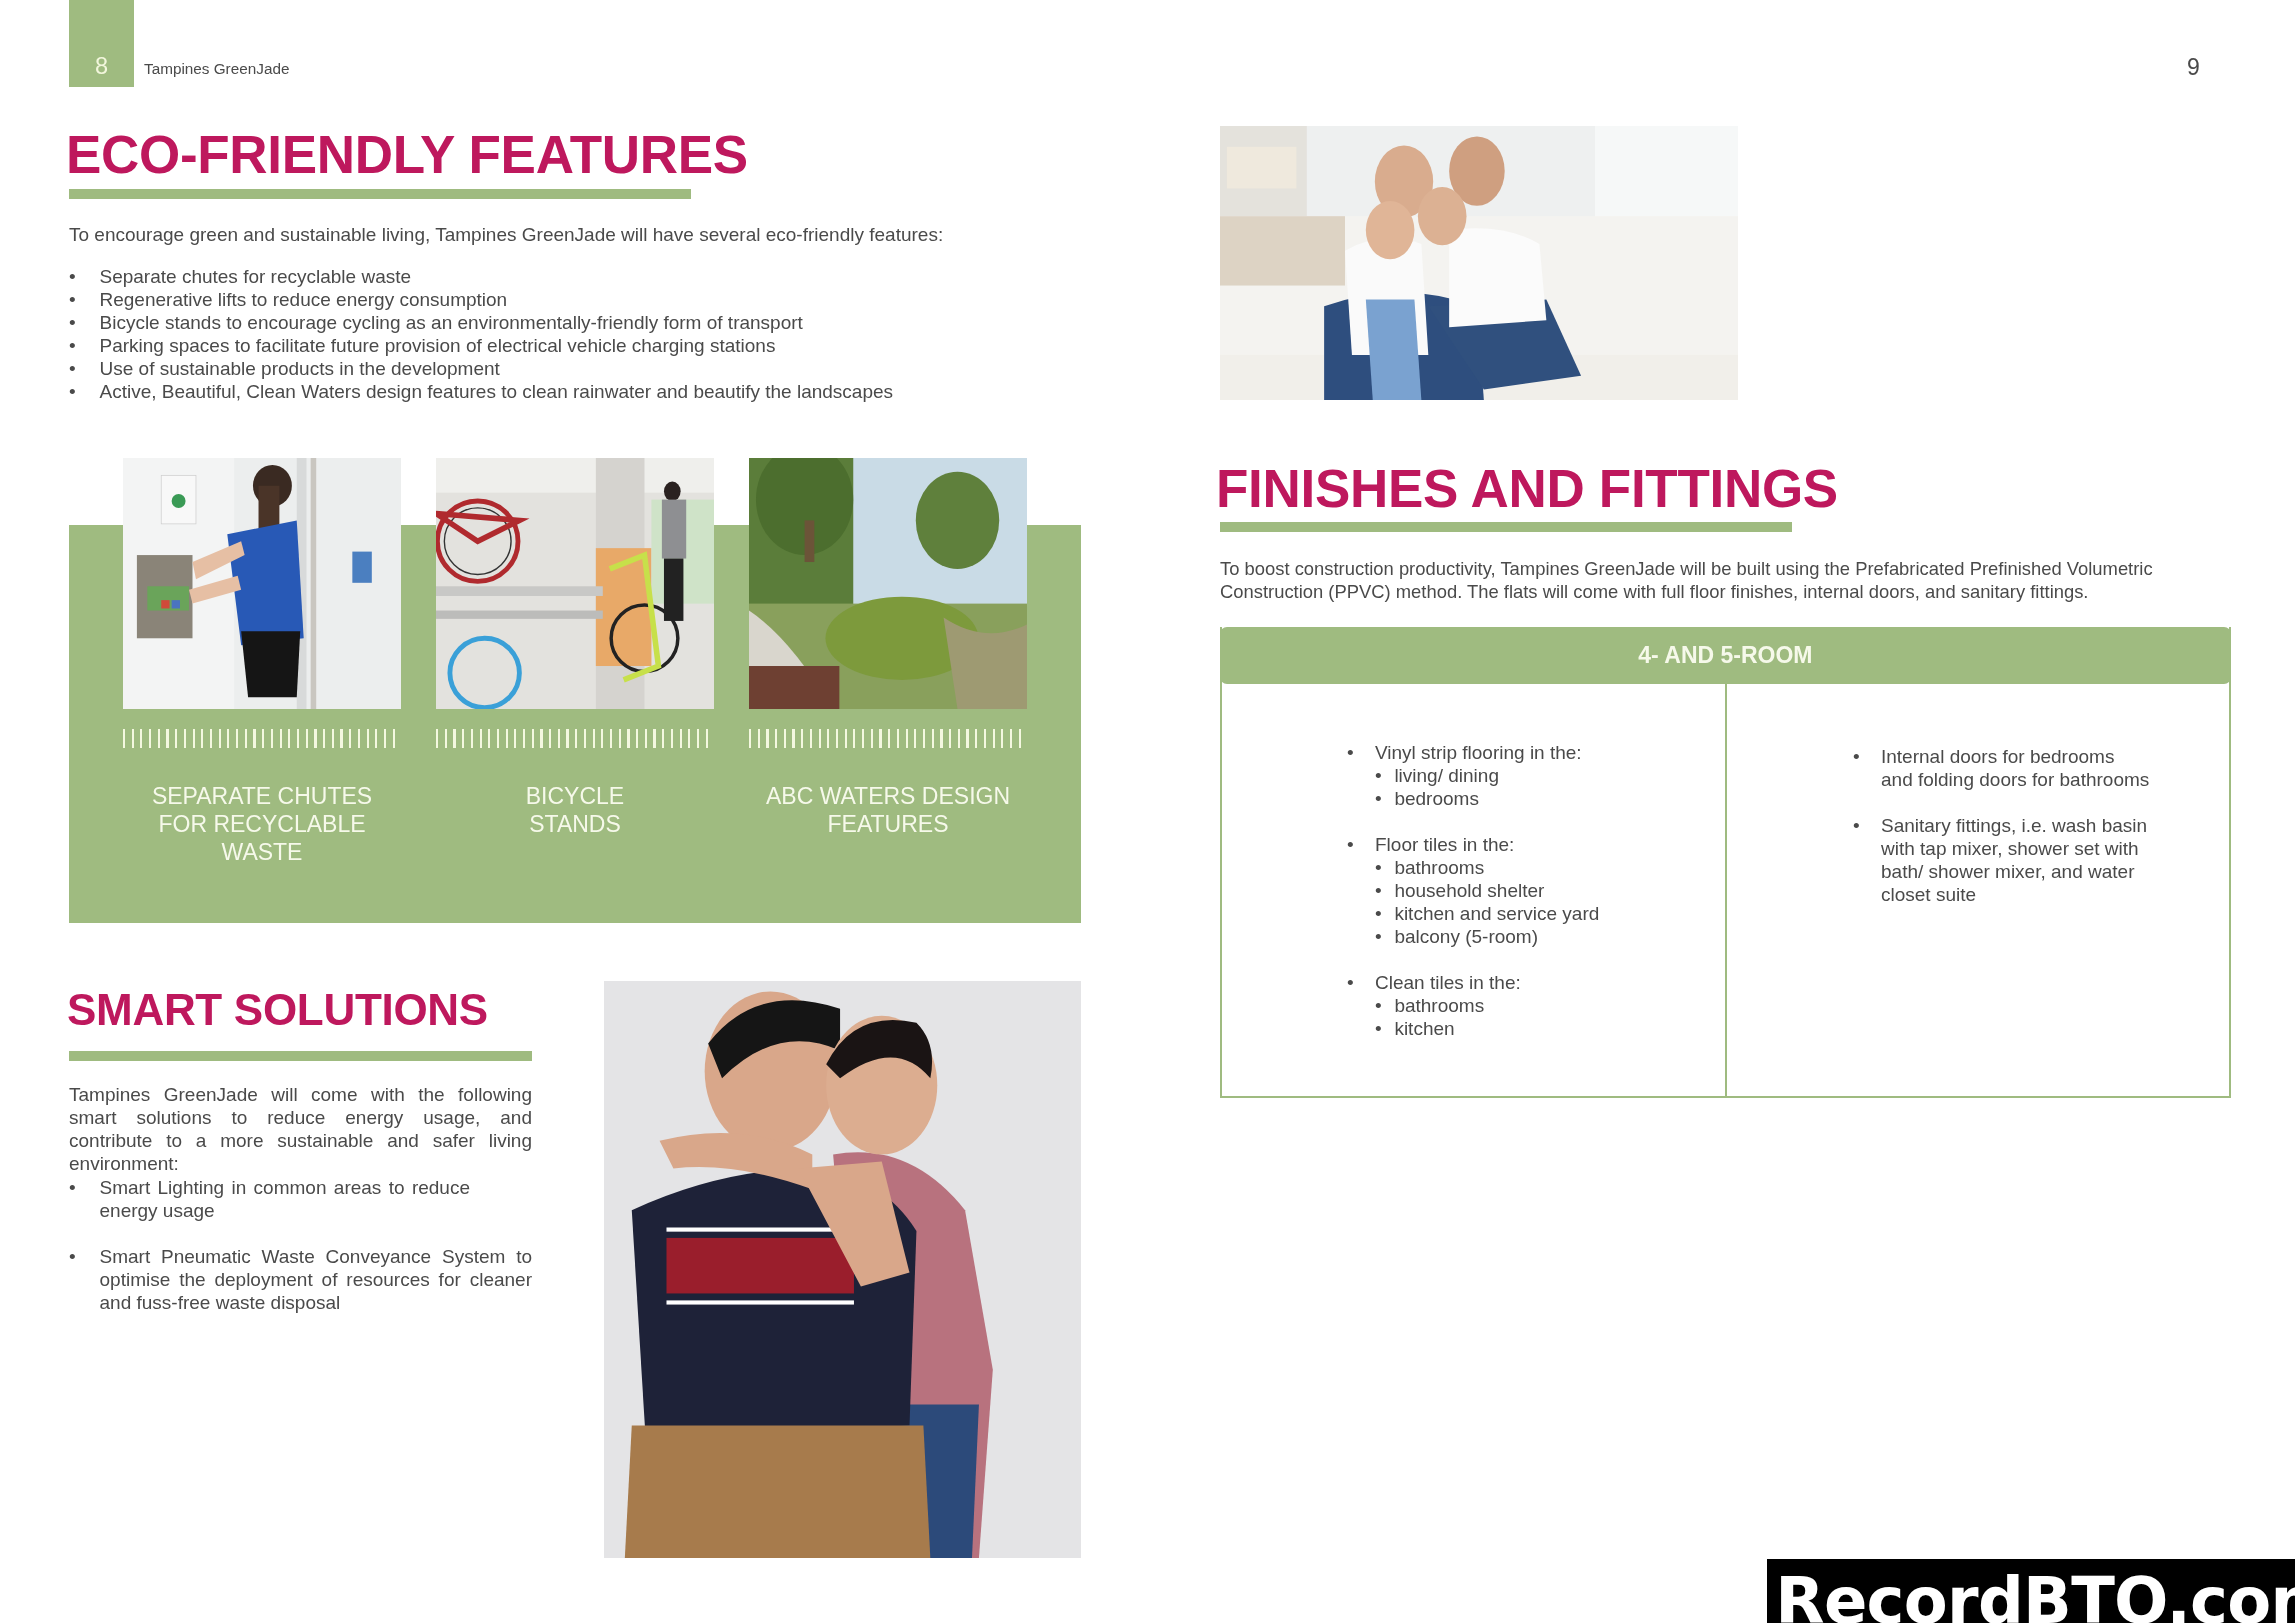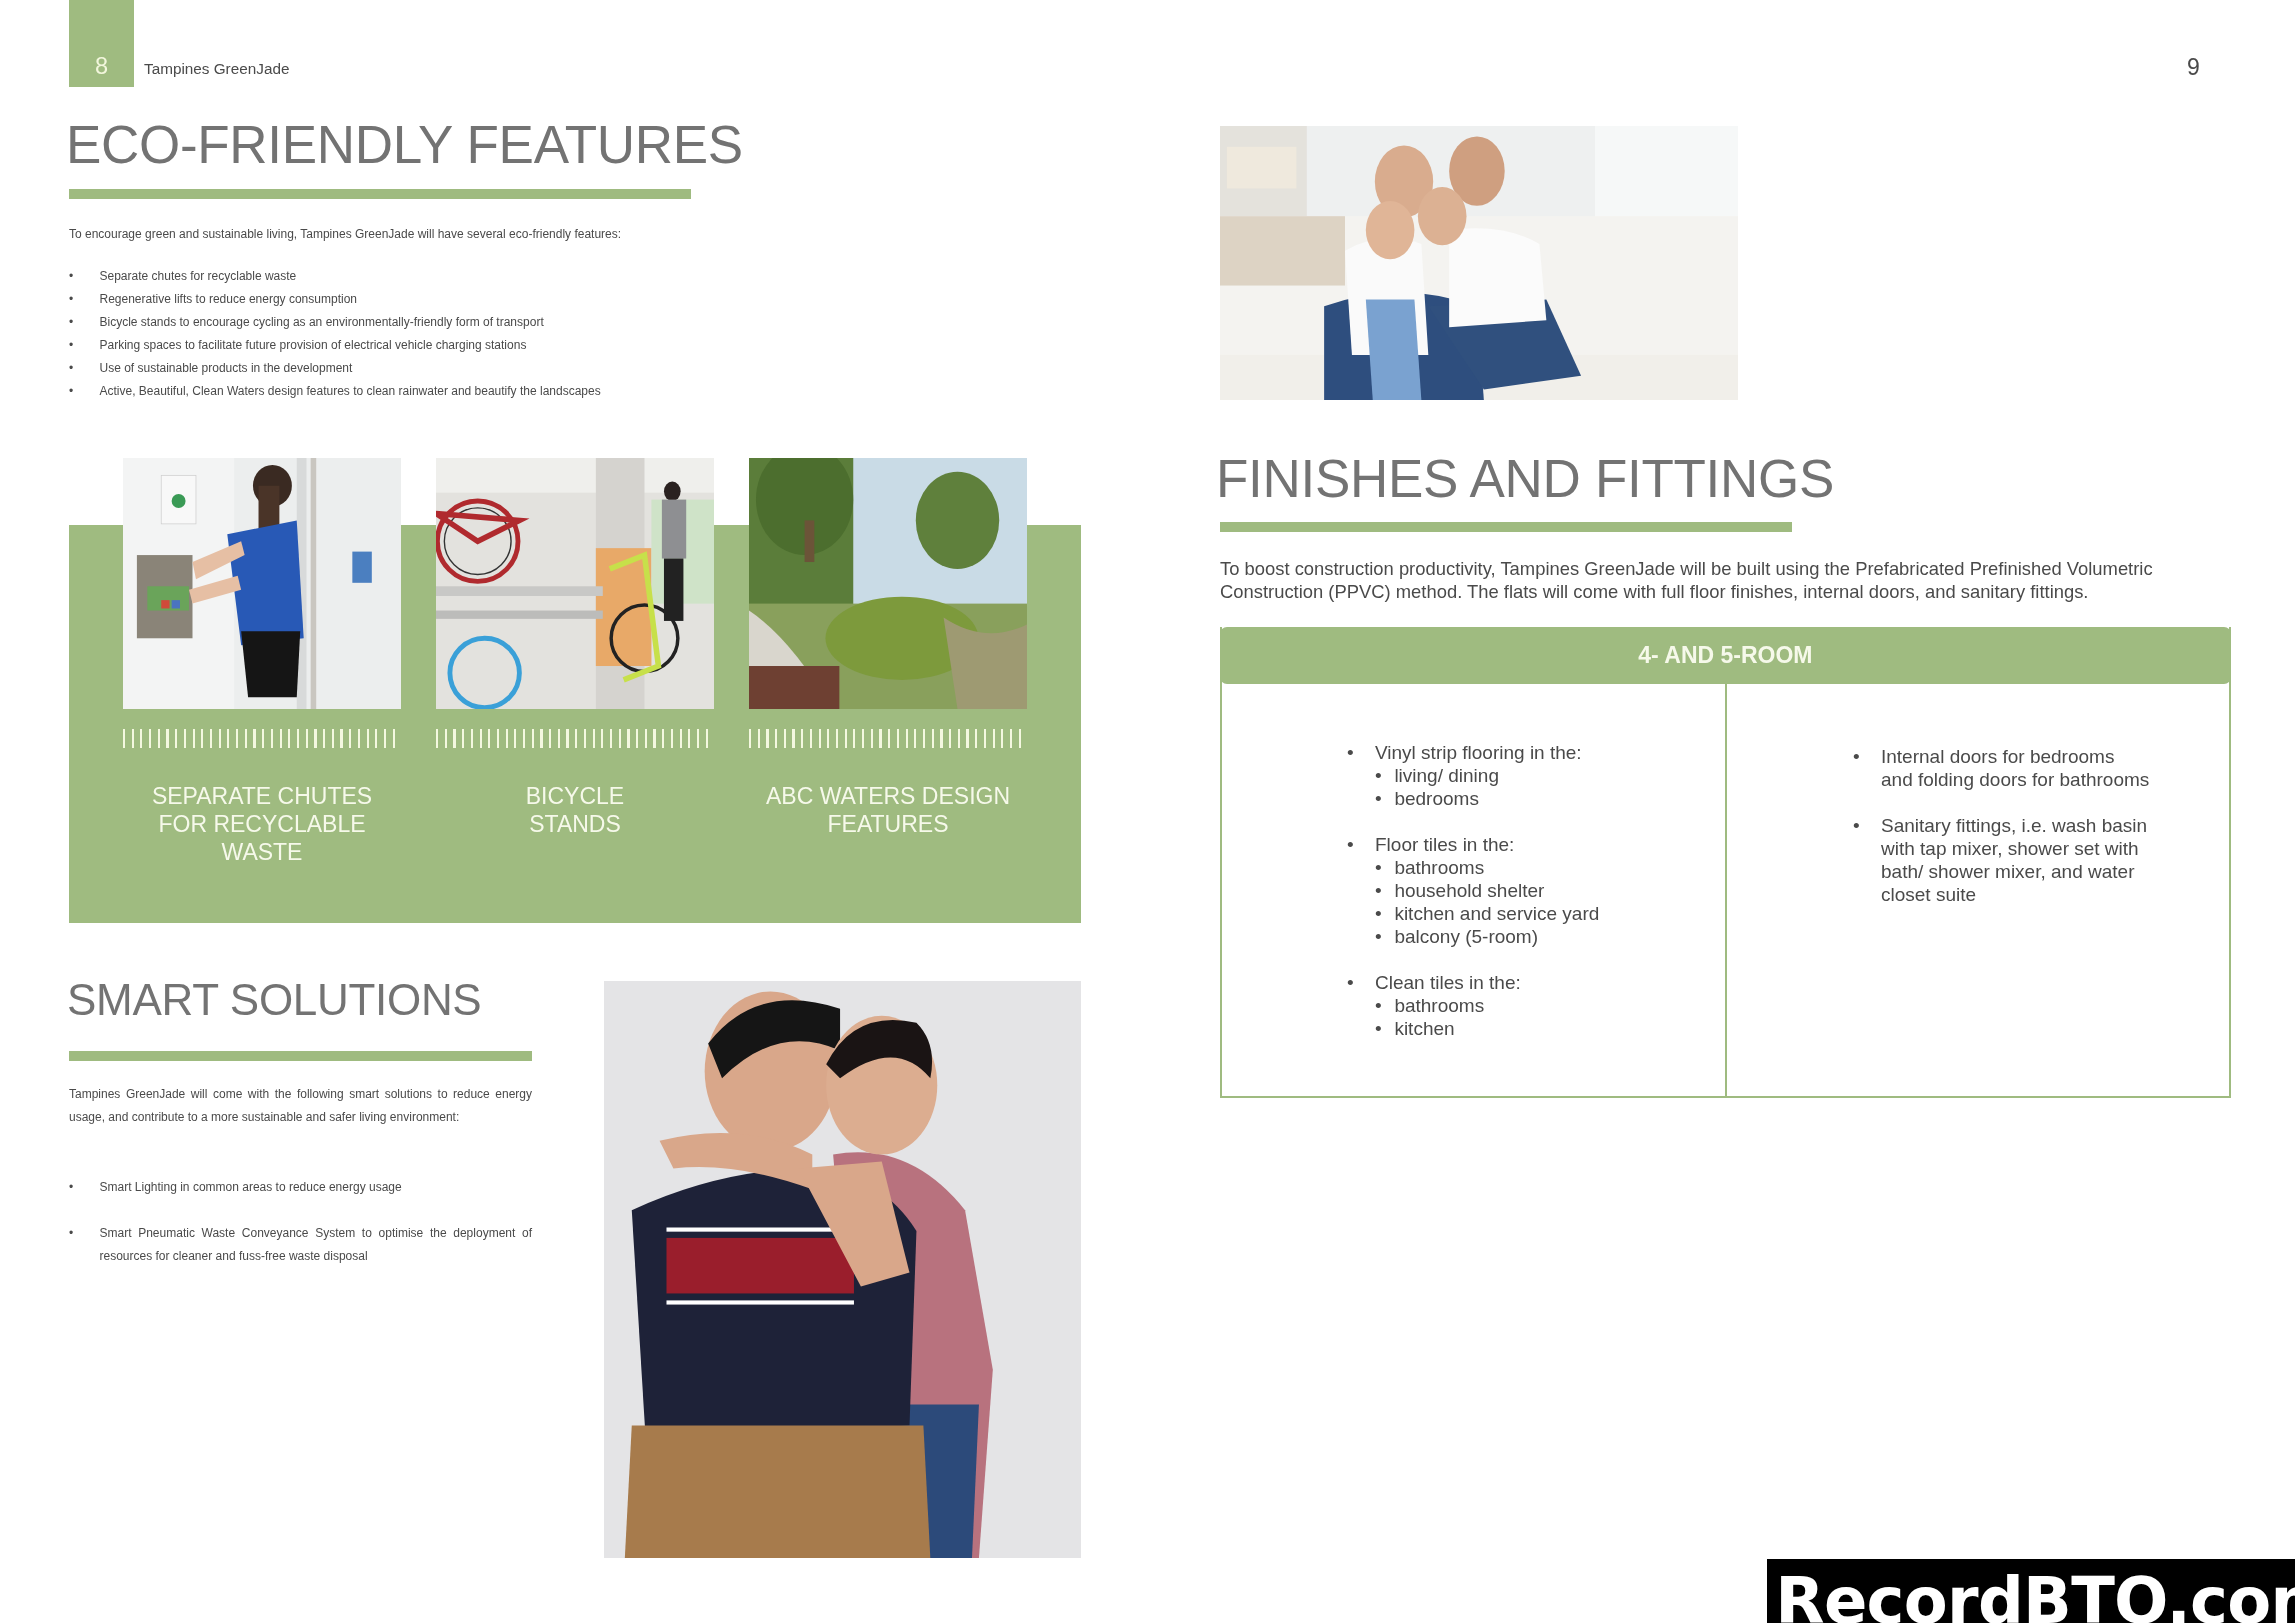--- a/index.html
+++ b/index.html
@@ -7,26 +7,26 @@
     body { position: relative; font-family: "Liberation Sans", sans-serif; color: #4a4a4a; }
     .abs { position: absolute; }
 
     
     .page-tab { left: 69px; top: 0; width: 65px; height: 87px; background: #9fbb80; }
     .page-tab-num { position: absolute; left: 0; right: 0; bottom: 8.3px; text-align: center; font-size: 23.6px; color: #f2f6dc; line-height: 1; }
     .running-title { left: 144px; top: 61px; font-size: 15.3px; color: #4a4a4a; line-height: 1; }
     .page-num-right { left: 2187px; top: 56px; font-size: 23px; color: #4a4a4a; line-height: 1; }
 
     
-    .heading { font-weight: normal; color: #737373; line-height: 1; letter-spacing: -0.3px; white-space: nowrap; }
+    .heading { font-weight: bold; color: #be185d; line-height: 1; letter-spacing: -0.3px; white-space: nowrap; margin-top: 10px; }
     .h-eco { left: 66px; top: 118px; font-size: 53px; }
     .bar { background: #9fbb80; height: 9.7px; }
     .bar-eco { left: 69px; top: 189px; width: 622px; }
 
-    .body-text { font-size: 12px; line-height: 23px; color: #4a4a4a; }
+    .body-text { font-size: 19px; line-height: 23px; color: #4a4a4a; }
     .eco-intro { left: 69px; top: 223px; white-space: nowrap; }
     .bullets { list-style: none; }
     .bullets li { position: relative; padding-left: 30.5px; }
     .bullets li .dot { position: absolute; left: 0; top: 0; }
     .eco-list { left: 69px; top: 265px; white-space: nowrap; }
 
     
     .green-band { left: 69px; top: 525px; width: 1012px; height: 398px; background: #9fbb80; }
     .feature-photo { top: 458px; width: 278px; height: 251px; overflow: hidden; }
     .ph1 { left: 123px; }

